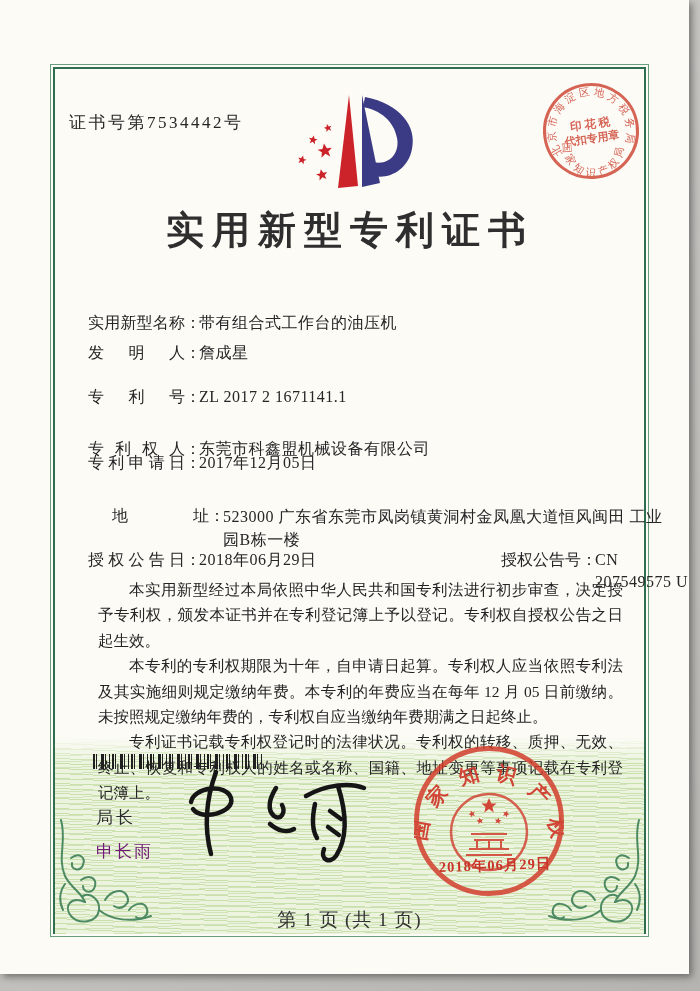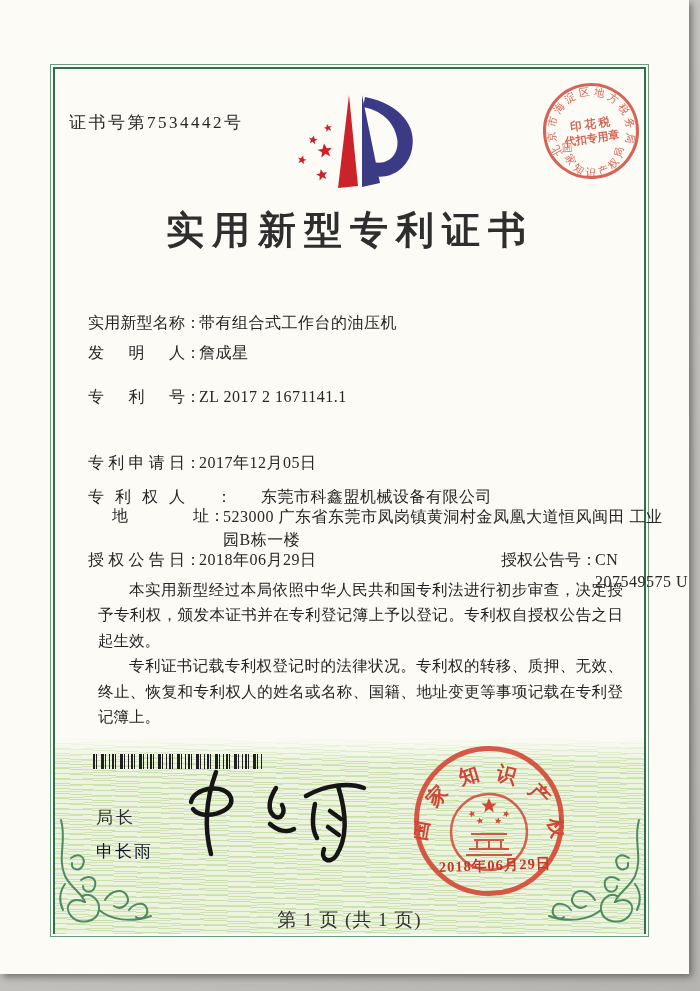--- a/index.html
+++ b/index.html
@@ -41,38 +41,38 @@
   .title{position:absolute;left:5px;top:205px;width:690px;text-align:center;
       font-size:38px;font-weight:bold;color:#2e2e2e;letter-spacing:8px;}
   
   .frow{position:absolute;left:88px;font-size:16px;color:var(--ink);
       display:flex;align-items:flex-start;line-height:22px;}
   .flabel{display:inline-block;width:97px;text-align:justify;text-align-last:justify;
       white-space:nowrap;}
   .fcolon{display:inline-block;width:14px;}
   .fvalue{display:inline-block;letter-spacing:.5px;}
   .r1{top:312px;} .r2{top:342px;} .r3{top:386px;} .r4{top:420px;margin-top:32px;}
-  .r5{top:486px;gap:31px;} .r6{top:505px;margin-left:24px;} .r7{top:549px;}
+  .r5{top:438px;} .r6{top:505px;margin-left:24px;} .r7{top:549px;}
   .addr-val{width:450px;line-height:23px;}
   .grp2{position:absolute;left:413px;top:0;display:flex;}
   
   .body-text{position:absolute;left:88px;top:577px;width:525px;font-size:15.5px;
       line-height:25.4px;color:#242424;text-align:justify;margin-left:10px;}
   .body-text p{text-indent:2em;}
   .barcode{position:absolute;left:93px;top:754px;width:170px;height:15px;
       background:repeating-linear-gradient(90deg,
         #1f1f1f 0 2px, transparent 2px 3.5px,
         #1f1f1f 3.5px 4.5px, transparent 4.5px 8px,
         #1f1f1f 8px 11px, transparent 11px 12px,
         #1f1f1f 12px 13px, transparent 13px 16px,
         #1f1f1f 16px 17.5px, transparent 17.5px 19px);}
   .signer-title{position:absolute;left:96px;top:806px;font-size:17px;letter-spacing:3px;
       color:#2c2c2c;font-family:Liberation Mono, monospace;}
   .signer-name{position:absolute;left:96px;top:840px;font-size:17px;letter-spacing:2px;
-      color:#0f172a;font-family:Liberation Sans, sans-serif;}
+      color:#701a75;font-family:Liberation Sans, sans-serif;}
   .signature{position:absolute;left:178px;top:760px;width:200px;height:110px;}
   
   .seal{position:absolute;left:414px;top:746px;width:150px;height:150px;opacity:.93;}
   .seal-ring{position:absolute;inset:0;border:5px solid var(--seal-red);
       border-radius:50%;opacity:.9;}
   .seal svg{position:absolute;inset:0;}
   .seal-date{position:absolute;left:420px;top:856px;width:150px;text-align:center;
       font-size:14.5px;font-weight:bold;color:#c93429;letter-spacing:1px;
       transform:rotate(-2deg);}
   
@@ -171,20 +171,21 @@
         <span class="fvalue">2018年06月29日</span>
       <span class="grp2">
         <span class="flabel">授权公告号</span>
           <span class="fcolon">：</span>
           <span class="fvalue">CN 207549575 U</span>
       </span>
     </div>
 
     <div class="body-text">
       <p>本实用新型经过本局依照中华人民共和国专利法进行初步审查，决定授予专利权，颁发本证书并在专利登记簿上予以登记。专利权自授权公告之日起生效。</p>
+      <p>本专利的专利权期限为十年，自申请日起算。专利权人应当依照专利法及其实施细则规定缴纳年费。本专利的年费应当在每年 12 月 05 日前缴纳。未按照规定缴纳年费的，专利权自应当缴纳年费期满之日起终止。</p>
       <p>专利证书记载专利权登记时的法律状况。专利权的转移、质押、无效、终止、恢复和专利权人的姓名或名称、国籍、地址变更等事项记载在专利登记簿上。</p>
     </div>
 
     <div class="barcode"></div>
 
     <div class="signer-title">局长</div>
     <div class="signer-name">申长雨</div>
 
     <svg class="signature" viewBox="0 0 200 110" fill="none" stroke="#151515" stroke-width="4.5" stroke-linecap="round">
       <path d="M38,12 C30,34 25,64 33,94"></path>

